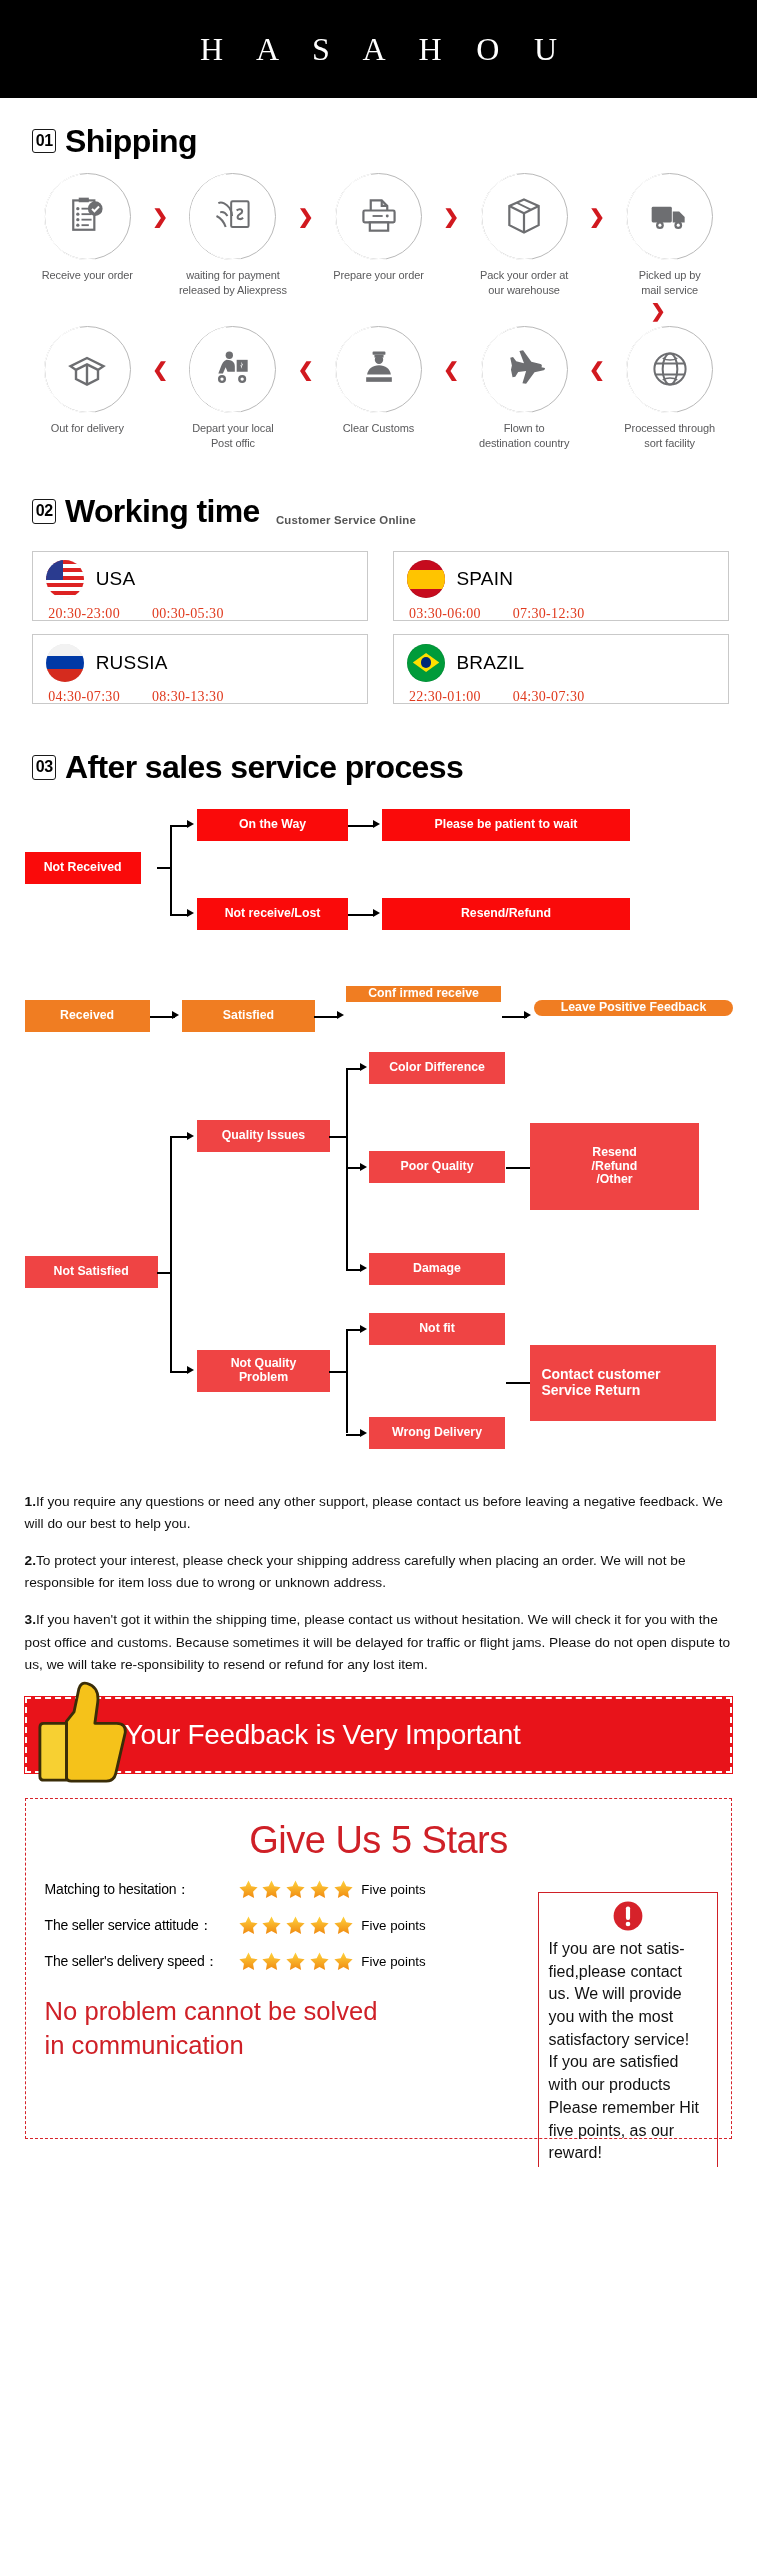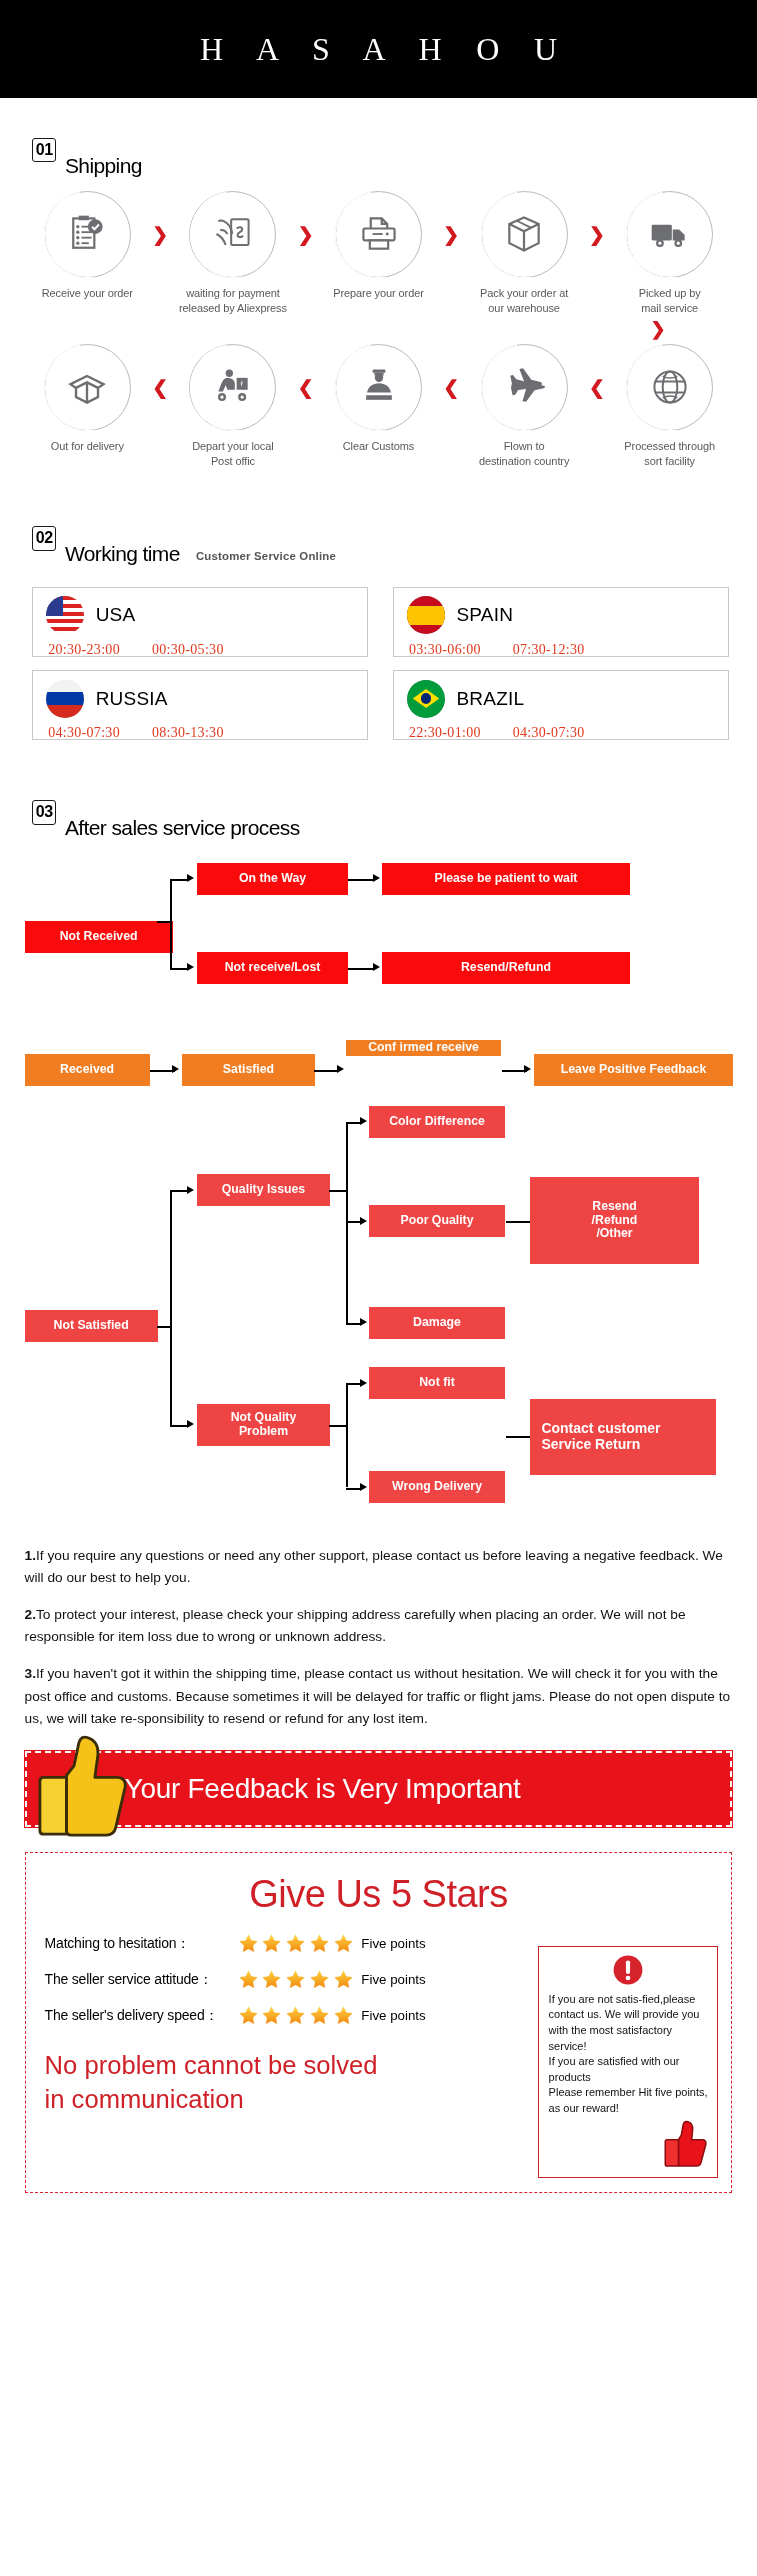--- a/index.html
+++ b/index.html
@@ -38,24 +38,23 @@
   .sec-num {
     border: 1.9px solid #1a1a1a;
     font-size: 16px;
     font-weight: 700;
     line-height: 1;
     padding: 2.8px 2.8px 3.8px 2.8px;
     border-radius: 3px;
     letter-spacing: -0.5px;
   }
   .sec-title {
-    font-size: 21px;
-    font-weight: 400;
+    font-size: 32px;
+    font-weight: 700;
     letter-spacing: -0.6px;
-    margin-top: 31px;
   }
   .sec-sub {
     font-size: 11.4px;
     font-weight: 700;
     color: #555;
     margin-left: 7.6px;
     letter-spacing: 0.2px;
     align-self: flex-end;
     padding-bottom: 3.8px;
   }
@@ -249,21 +248,21 @@
   }
   .warn-card {
     position: absolute;
     right: 13.3px;
     top: 93px;
     width: 180px;
     border: 1.9px solid #cf2027;
     padding: 7.6px 9.5px 9.5px 9.5px;
   }
   .warn-icon { width: 32px; height: 32px; margin: 0 auto 5.7px auto; display:block; }
-  .warn-text { font-size: 11px; line-height: 1.42; color: #111; }
+  .warn-text { font-size: 16px; line-height: 1.42; color: #111; }
   .thumb-small { width: 44px; height: 49px; display:block; margin: 1.9px 0 0 auto; }
 </style>
 </head>
 <body>
 
 <div class="page">
 
   <div class="brand-bar">
     <div class="brand-text">H A S A H O U</div>
   </div>
@@ -489,21 +488,21 @@
     </div>
   </div>
 
   <div class="sec-head" style="padding-top:45px">
     <span class="sec-num">03</span>
     <span class="sec-title">After sales service process</span>
   </div>
 
   <div class="flow">
 
-    <div class="box red" style="left:24.6px; top:64px; width:148px; height:32px;">Not Received</div>
+    <div class="box red" style="left:24.6px; top:49px; width:116px; height:32px;">Not Received</div>
     <div class="line v" style="left:170px; top:22px; height:89px;"></div>
     <div class="line h" style="left:157px; top:64px; width:15px;"></div>
 
     <div class="line h" style="left:170px; top:22px; width:19px;"></div>
     <div class="tri" style="left:187px; top:17px;"></div>
     <div class="box red" style="left:197px; top:5.7px; width:151px; height:32px;">On the Way</div>
 
     <div class="line h" style="left:348px; top:22px; width:26.5px;"></div>
     <div class="tri" style="left:373px; top:17px;"></div>
     <div class="box red" style="left:382px; top:5.7px; width:248px; height:32px;">Please be patient to wait</div>
@@ -521,21 +520,21 @@
     <div class="tri" style="left:172px; top:208px;"></div>
 
     <div class="box orange" style="left:182px; top:197px; width:133px; height:32px;">Satisfied</div>
     <div class="line h" style="left:314px; top:213px; width:24.6px;"></div>
     <div class="tri" style="left:337px; top:208px;"></div>
 
     <div class="box orange" style="left:346px; top:183px; width:155px; height:16px;">Conf irmed receive</div>
     <div class="line h" style="left:502px; top:213px; width:24.6px;"></div>
     <div class="tri" style="left:524px; top:208px;"></div>
 
-    <div class="box orange" style="left:534px; top:197px; width:199px; height:32px;">Leave Positive Feedback</div>
+    <div class="box orange" style="left:534px; top:197px; width:199px; height:16px;border-radius:8px;">Leave Positive Feedback</div>
 
     <div class="box yellow" style="left:24.6px; top:947px; width:0; height:0;"></div>
 
     <div class="box yellow" style="left:24.6px; top:947px; width:0; height:0;"></div>
 
     <div class="box yellow" style="left:24.6px; top:453px; width:133px; height:32px;">Not Satisfied</div>
     <div class="line h" style="left:157px; top:469px; width:15px;"></div>
     <div class="line v" style="left:170px; top:333px; height:235px;"></div>
 
     <div class="line h" style="left:170px; top:333px; width:19px;"></div>

